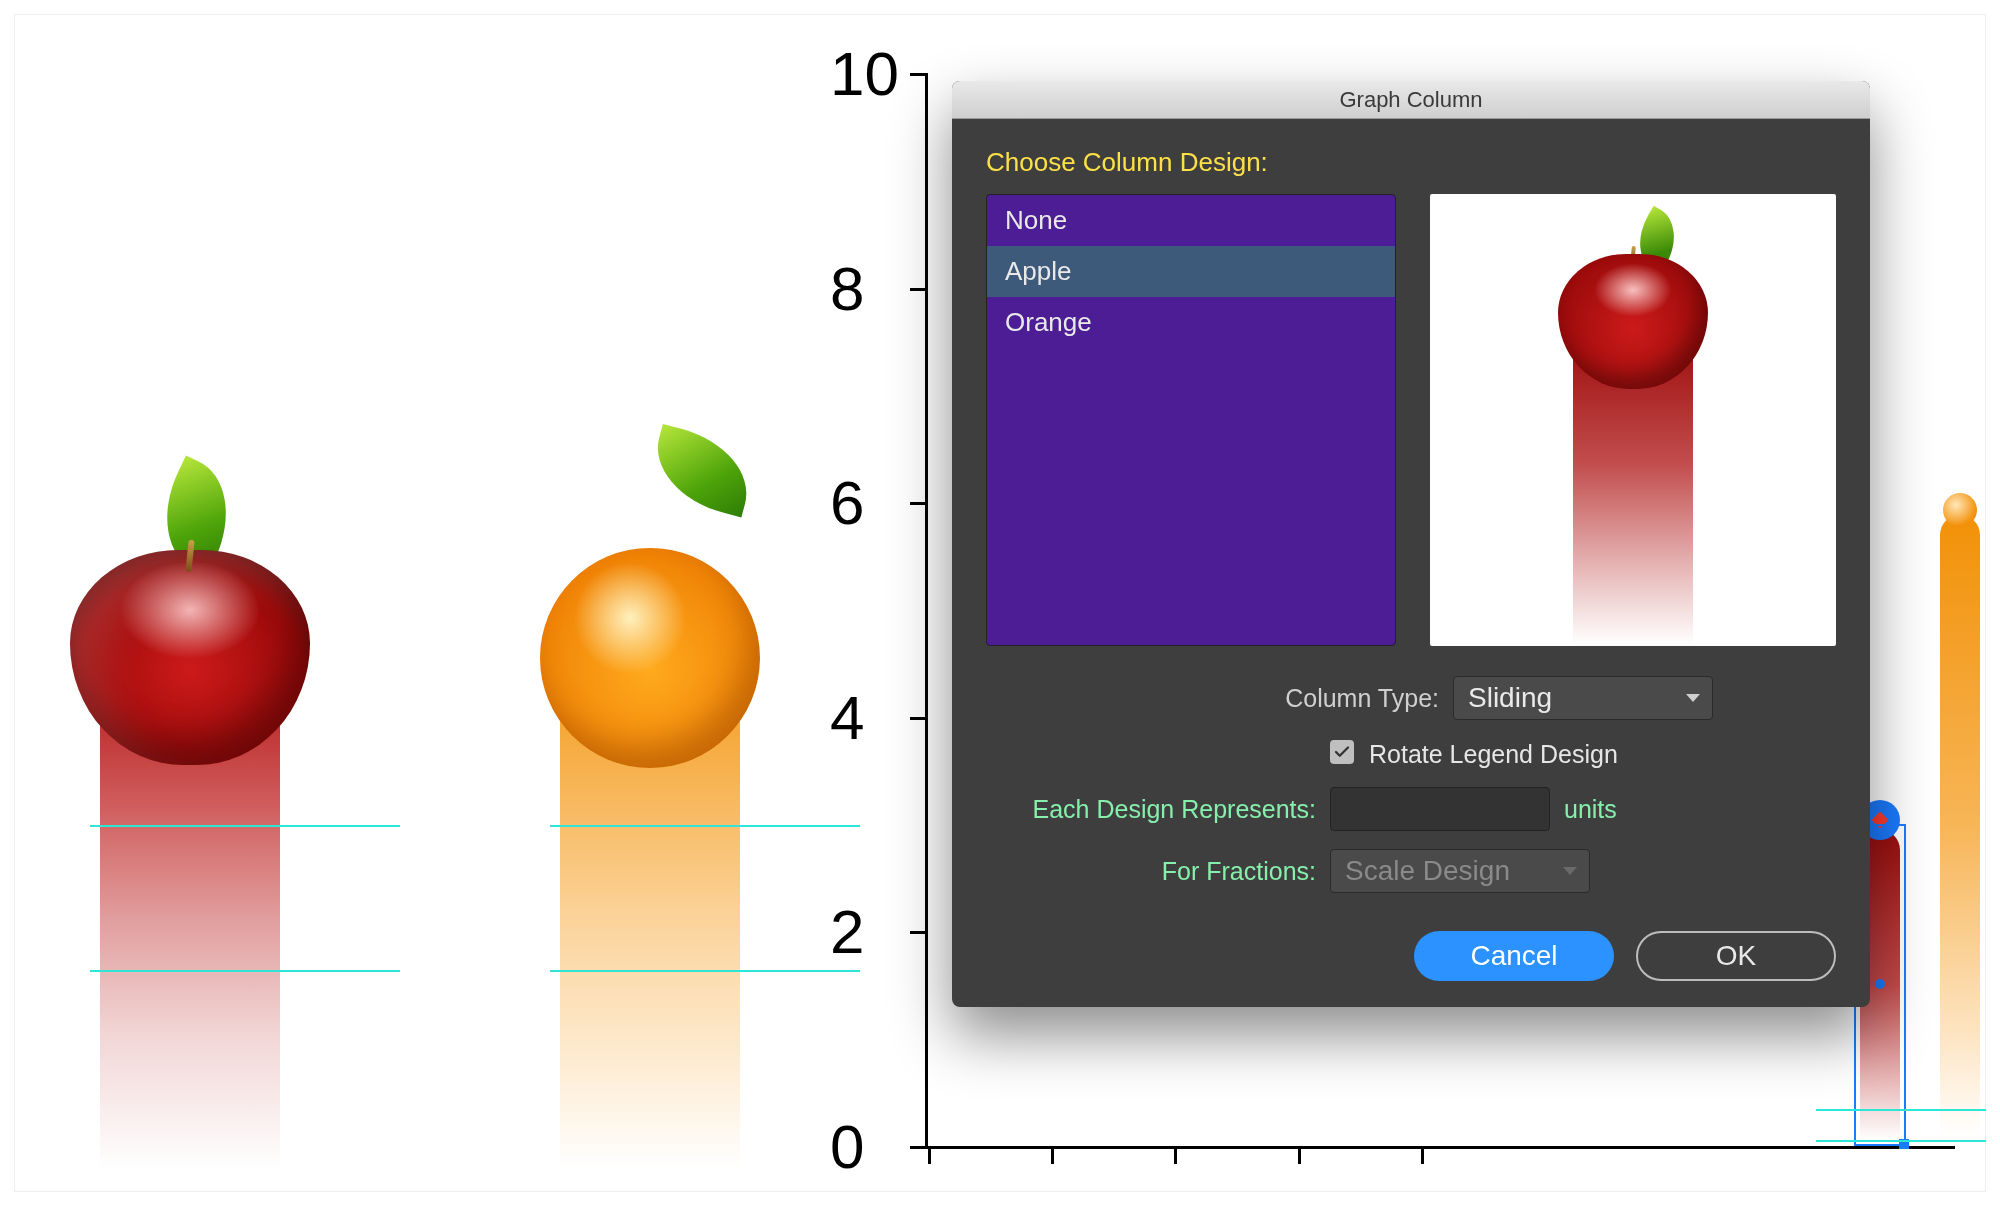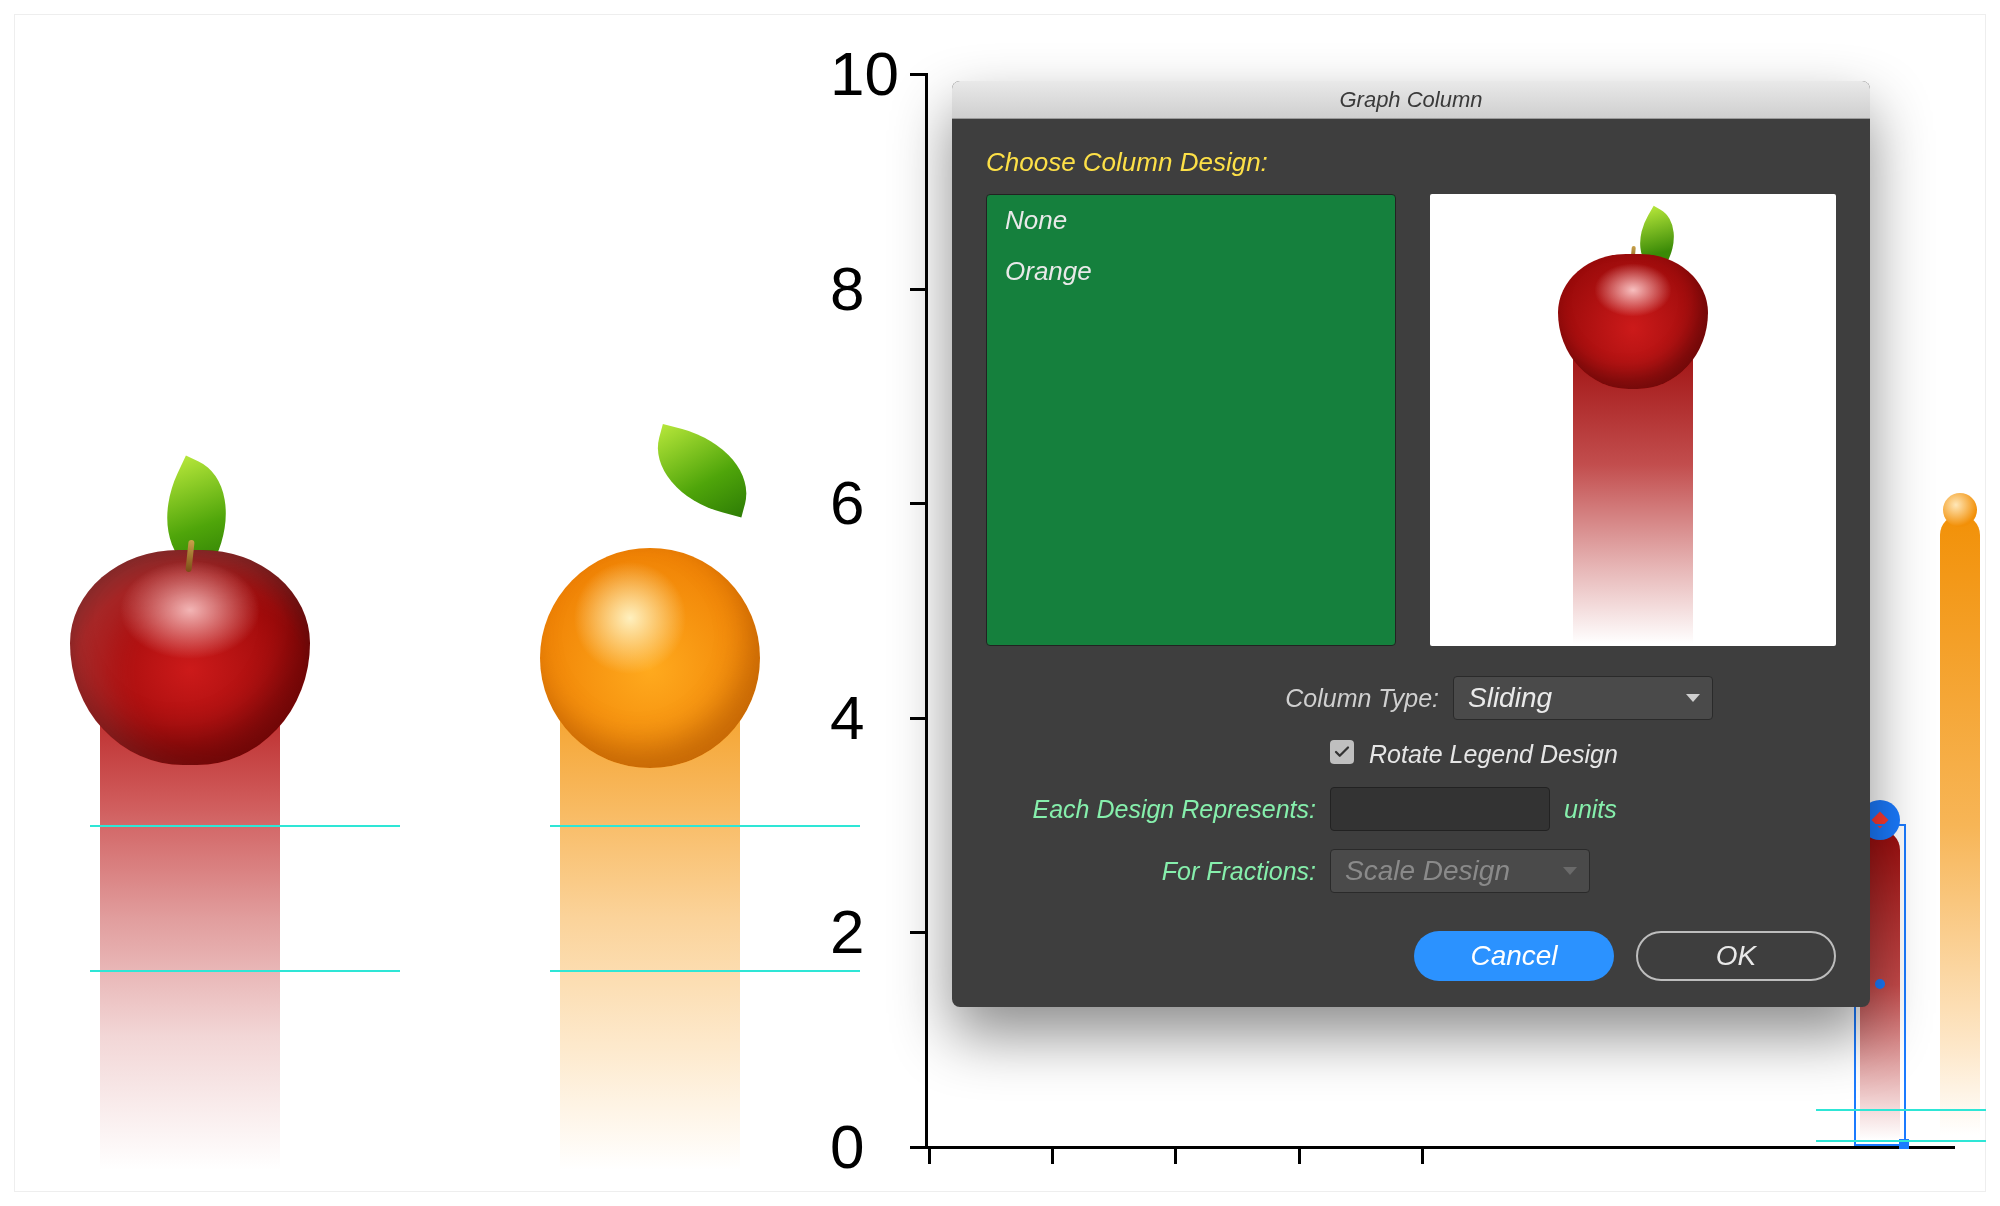--- a/index.html
+++ b/index.html
@@ -204,21 +204,20 @@
   .dialog {
     position: absolute;
     left: 952px;
     top: 81px;
     width: 918px;
     background: #3e3e3e;
     border-radius: 8px;
     box-shadow: 0 28px 60px rgba(0,0,0,0.45);
     color: #d9d9d9;
     overflow: hidden;
-    font-style: italic;
   }
   .dialog .titlebar {
     height: 38px;
     background: linear-gradient(#e9e9e9,#cfcfcf);
     color: #3a3a3a;
     font-size: 22px;
     display: flex;
     align-items: center;
     justify-content: center;
     border-bottom: 1px solid #9a9a9a;
@@ -228,21 +227,21 @@
   }
   .section-label {
     font-size: 26px;
     color: #fde047;
     margin-bottom: 16px;
   }
   .top-row { display:flex; gap:34px; }
   .listbox {
     flex: 0 0 410px;
     height: 452px;
-    background: #15803d;
+    background: #4c1d95;
     border: 1px solid #222;
     border-radius: 4px;
     overflow:hidden;
   }
   .listbox .item {
     padding: 10px 18px;
     font-size: 26px;
     color: #e9e9e9;
     cursor: default;
   }
@@ -396,20 +395,21 @@
 <div class="floor-guide a"></div>
 <div class="floor-guide b"></div>
 
 <div class="dialog">
   <div class="titlebar">Graph Column</div>
   <div class="body">
     <div class="section-label">Choose Column Design:</div>
     <div class="top-row">
       <div class="listbox">
         <div class="item">None</div>
+        <div class="item selected">Apple</div>
         <div class="item">Orange</div>
       </div>
       <div class="preview">
         <div class="p-trail"></div>
         <div class="p-leaf"></div>
         <div class="p-stem"></div>
         <div class="p-apple"></div>
       </div>
     </div>
 

